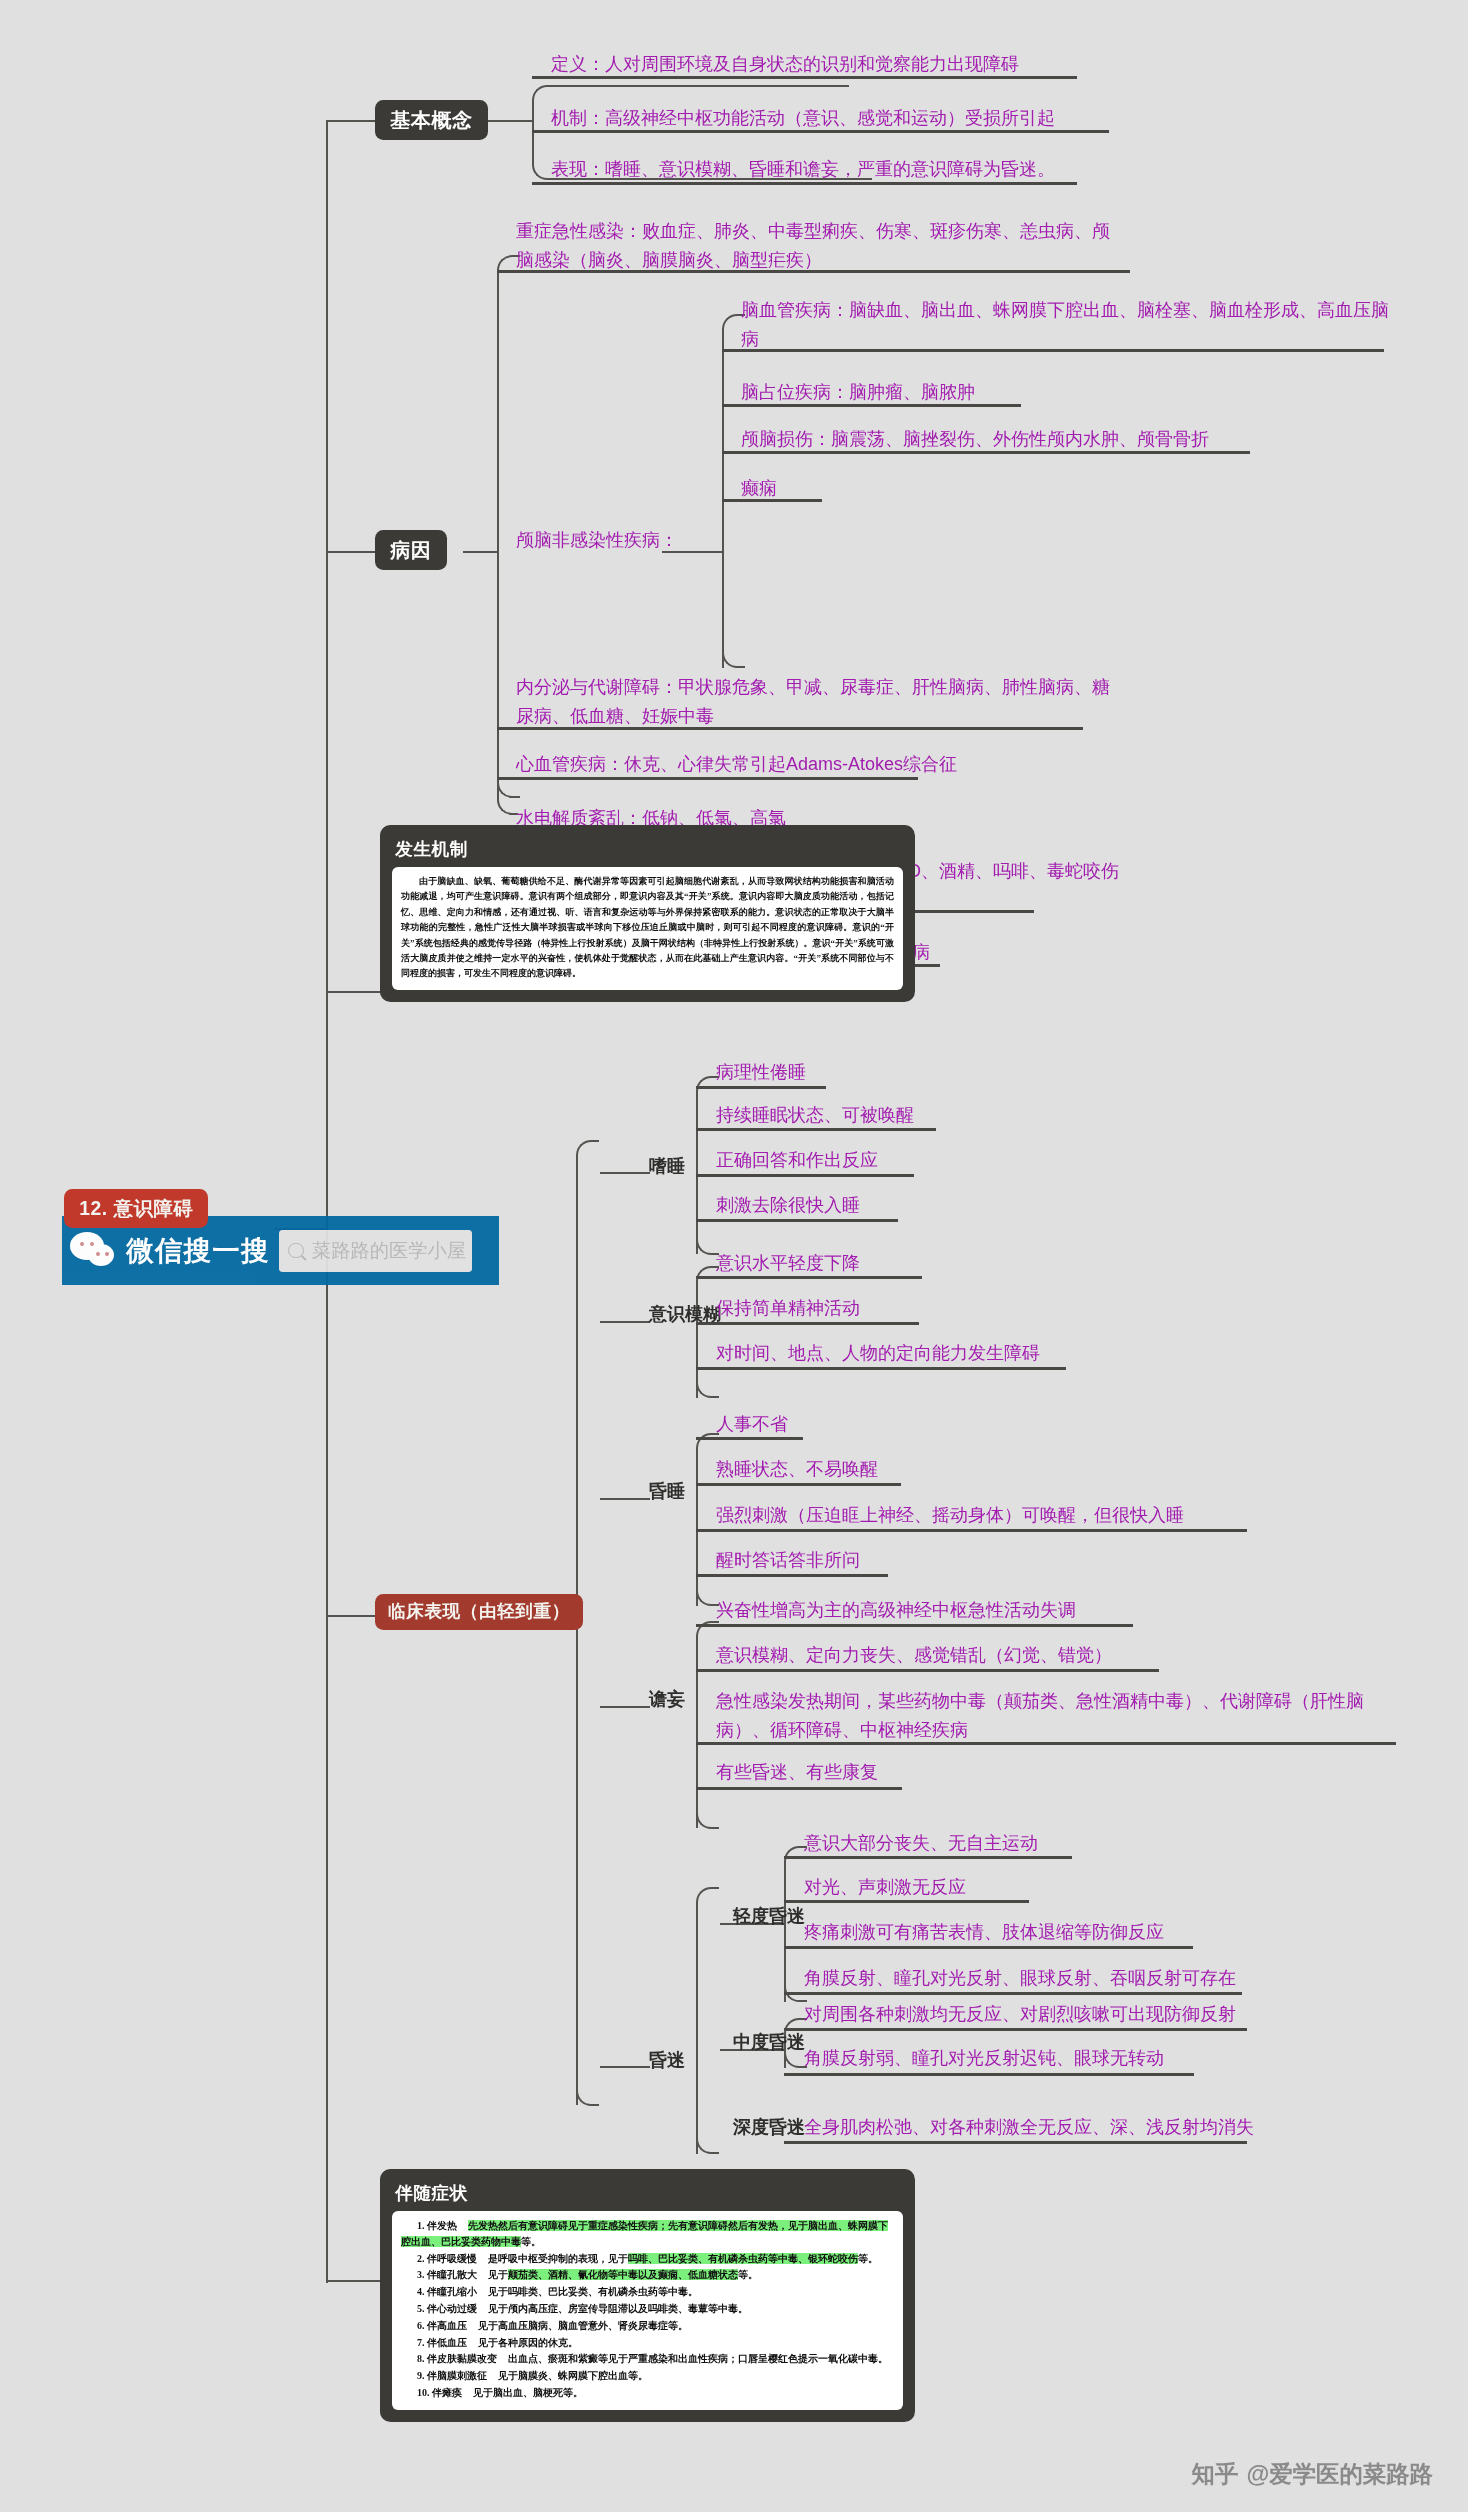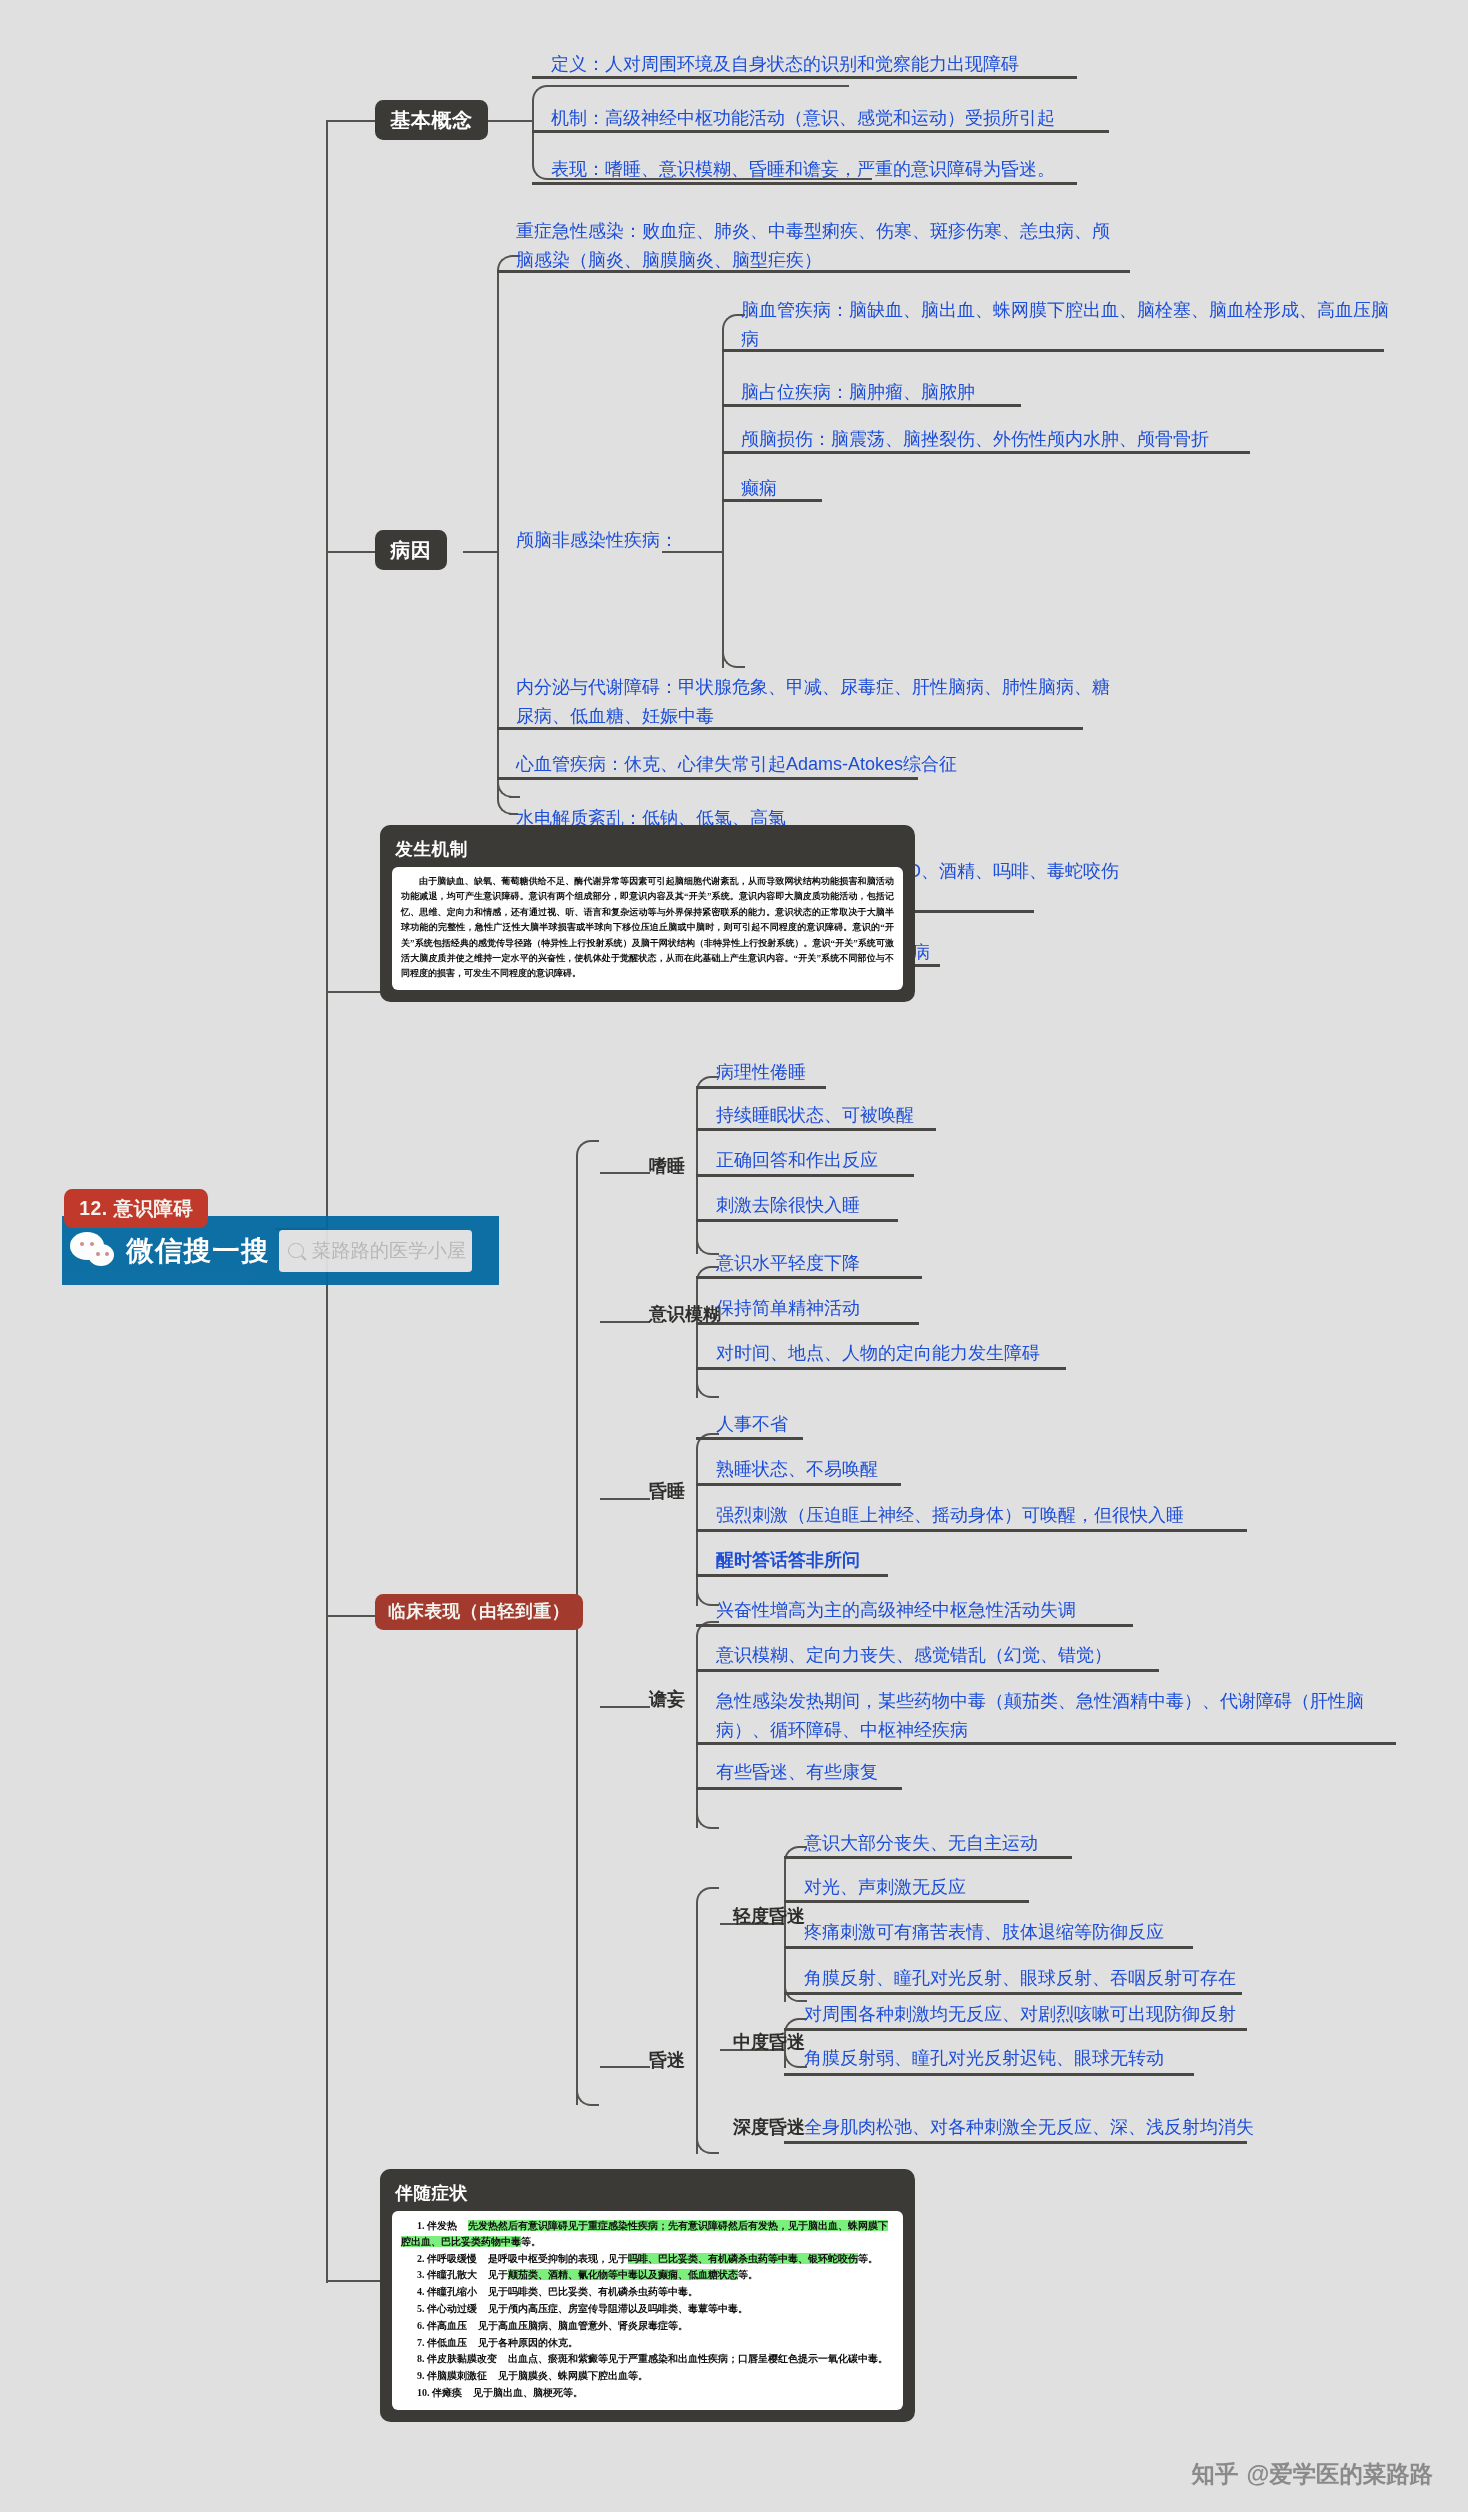--- a/index.html
+++ b/index.html
@@ -27,21 +27,21 @@
   }
   .chip.red {
     background: #c0392b;
     color: #f3f3ef;
     box-shadow: none;
   }
 
   
   .leaf {
     position: absolute;
-    color: #1d4ed8;
+    color: #a21caf;
     font-size: 18px;
     line-height: 1.62;
     white-space: normal;
     z-index: 5;
   }
   .leaf.mid { font-weight: 600; color: #2e2e2c; }
 
   
   .hline { position: absolute; background: #55534f; height: 2.3px; z-index: 2; }
   .vline { position: absolute; background: #55534f; width: 2.3px; z-index: 2; }
@@ -289,21 +289,21 @@
 
   <div class="leaf" style="left:716px; top:1410px;">人事不省</div>
   <div class="underline" style="left:696px; top:1437px; width:107px;"></div>
 
   <div class="leaf" style="left:716px; top:1455px;">熟睡状态、不易唤醒</div>
   <div class="underline" style="left:696px; top:1483px; width:205px;"></div>
 
   <div class="leaf" style="left:716px; top:1501px;">强烈刺激（压迫眶上神经、摇动身体）可唤醒，但很快入睡</div>
   <div class="underline" style="left:696px; top:1529px; width:551px;"></div>
 
-  <div class="leaf" style="left:716px; top:1546px;font-weight:bold;">醒时答话答非所问</div>
+  <div class="leaf" style="left:716px; top:1546px;">醒时答话答非所问</div>
   <div class="underline" style="left:696px; top:1574px; width:192px;"></div>
 
   <div class="leaf mid" style="left:649px; top:1685px;">谵妄</div>
   <div class="hline" style="left:600px; top:1706px; width:50px;"></div>
   <div class="vline" style="left:696px; top:1635px; height:193px;"></div>
   <div class="elbow tl" style="left:696px; top:1621px; width:23.4px; height:16.4px;"></div>
   <div class="elbow bl" style="left:696px; top:1813px; width:23.4px; height:16.4px;"></div>
 
   <div class="leaf" style="left:716px; top:1596px;">兴奋性增高为主的高级神经中枢急性活动失调</div>
   <div class="underline" style="left:696px; top:1624px; width:437px;"></div>

